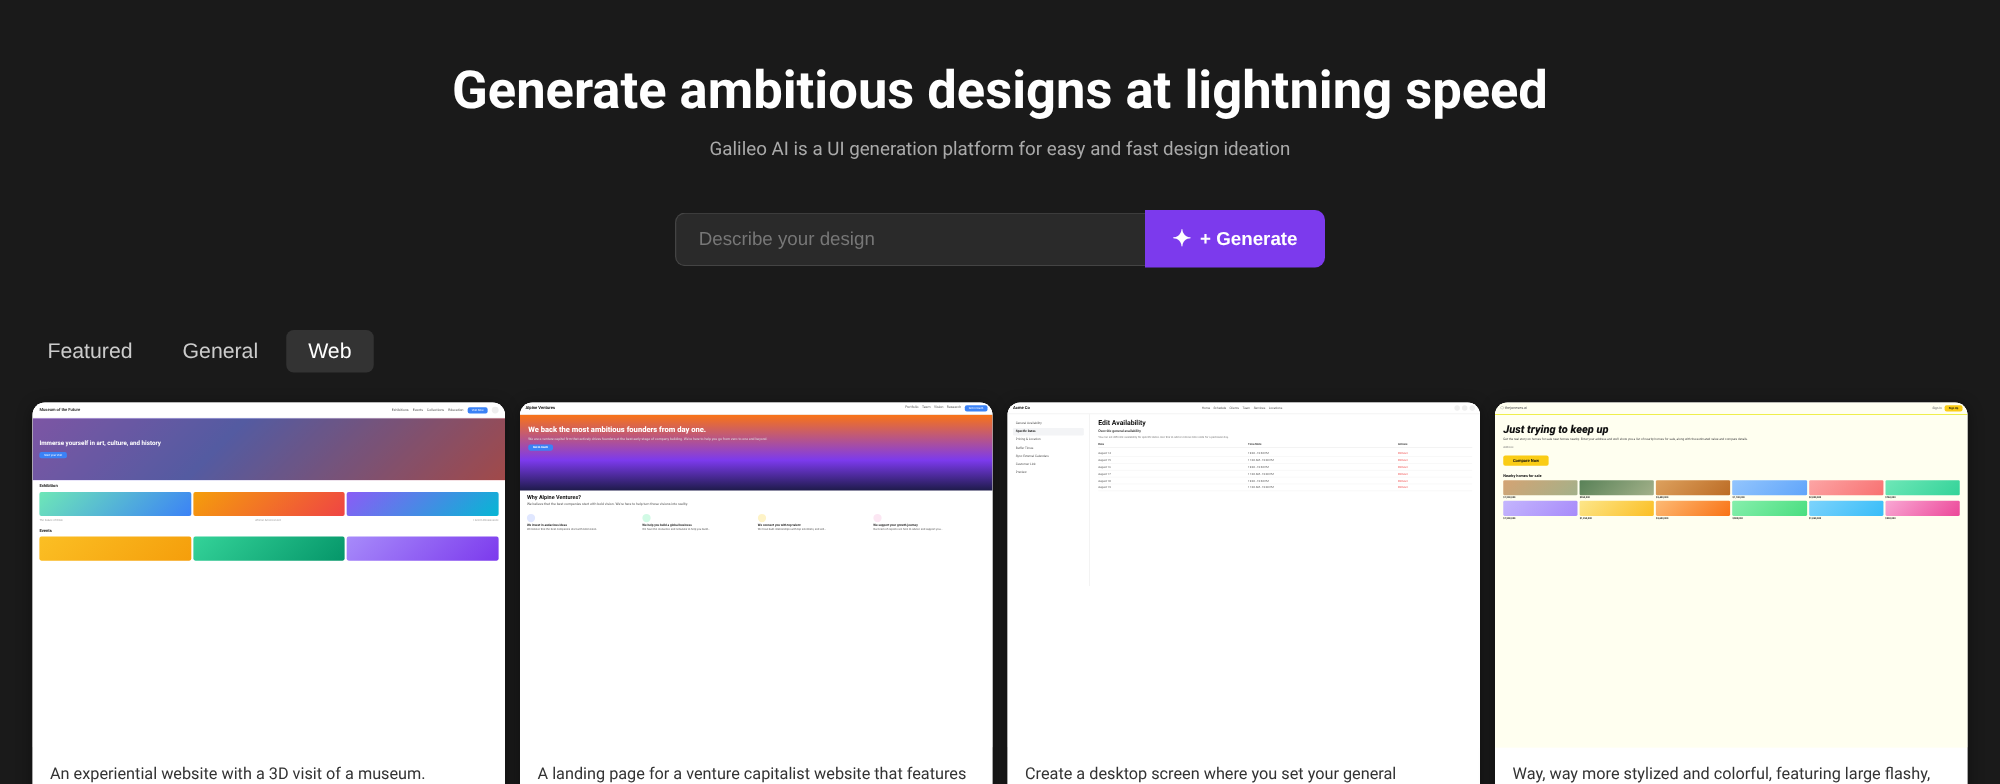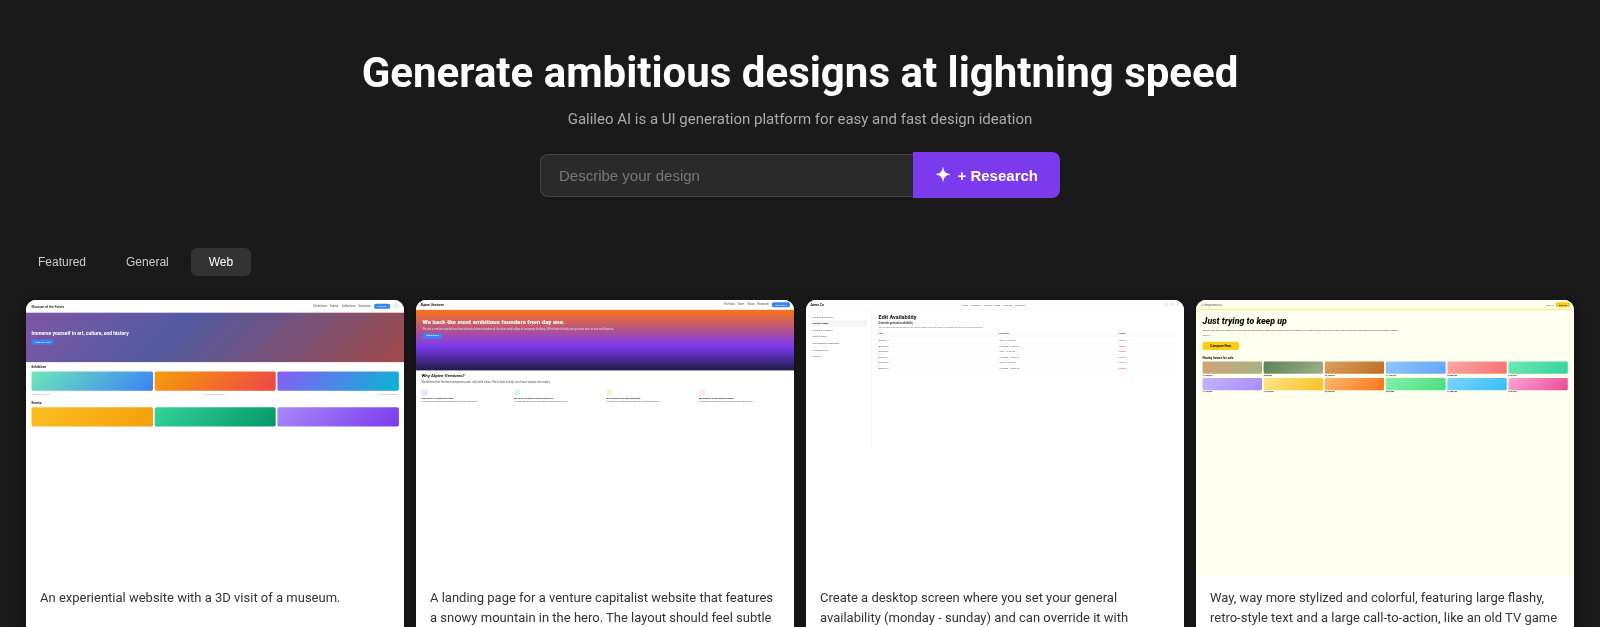--- a/index.html
+++ b/index.html
@@ -19,21 +19,21 @@
     .hero-title {
       font-size: 42px;
       font-weight: 700;
       color: #ffffff;
       margin-bottom: 12px;
       line-height: 1.2;
     }
     .hero-subtitle {
       font-size: 15px;
       color: #aaaaaa;
-      margin-bottom: 24px;
+      margin-bottom: 40px;
     }
 
     
     .search-bar {
       display: flex;
       align-items: center;
       gap: 0;
       max-width: 520px;
       margin: 0 auto;
     }
@@ -68,21 +68,21 @@
     
     .tabs {
       display: flex;
       align-items: center;
       gap: 4px;
       padding: 18px 20px 10px;
     }
     .tab {
       padding: 7px 18px;
       border-radius: 6px;
-      font-size: 12px;
+      font-size: 17px;
       font-weight: 500;
       cursor: pointer;
       color: #ccc;
       background: transparent;
       border: none;
       transition: background 0.15s;
     }
     .tab.active {
       background: #333;
       color: #fff;
@@ -279,21 +279,21 @@
 </head>
 <body>
 
 <div class="hero">
   <h1 class="hero-title">Generate ambitious designs at lightning speed</h1>
   <p class="hero-subtitle">Galileo AI is a UI generation platform for easy and fast design ideation</p>
   <div class="search-bar">
     <input class="search-input" type="text" placeholder="Describe your design" style="">
     <button class="generate-btn">
       <span class="plus-icon">✦</span>
-      <span>+ Research</span>
+      <span>+ Generate</span>
     </button>
   </div>
 </div>
 
 <div class="tabs">
   <button class="tab plain">Featured</button>
   <button class="tab plain">General</button>
   <button class="tab active">Web</button>
 </div>
 

